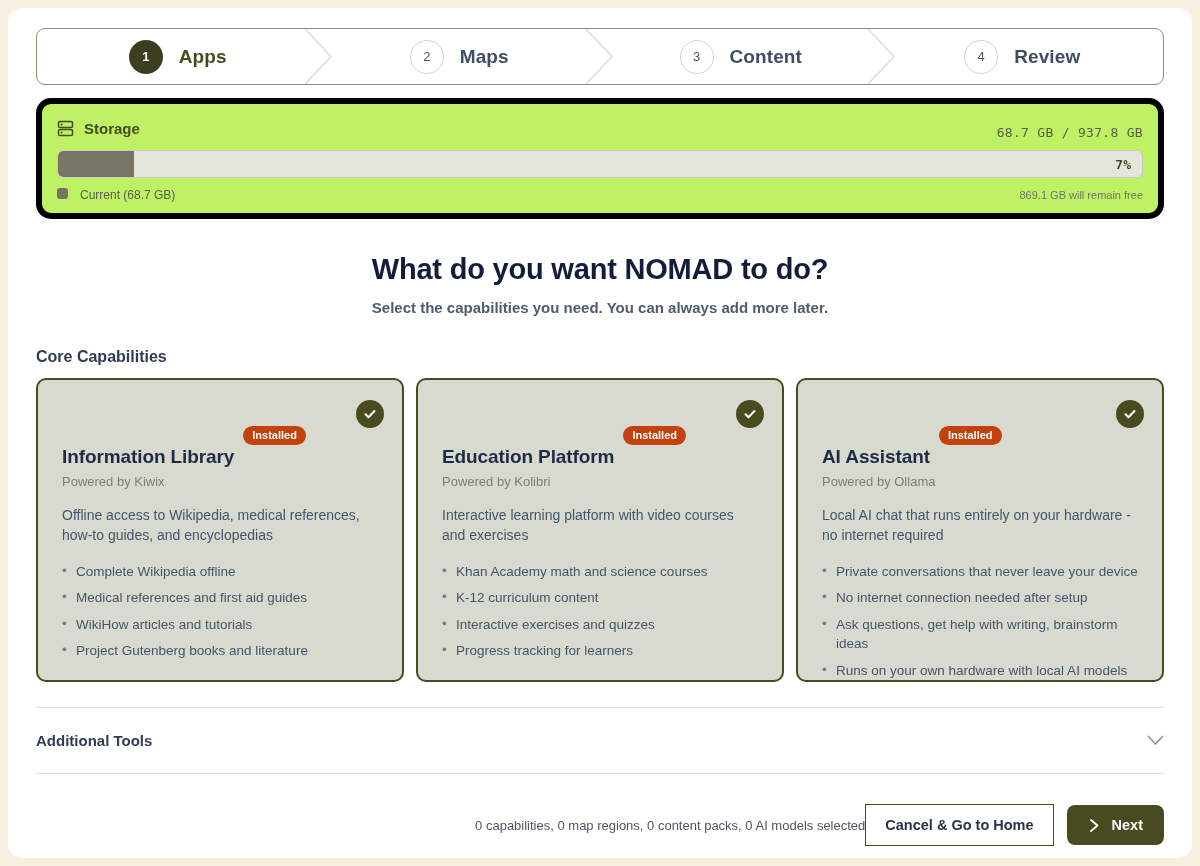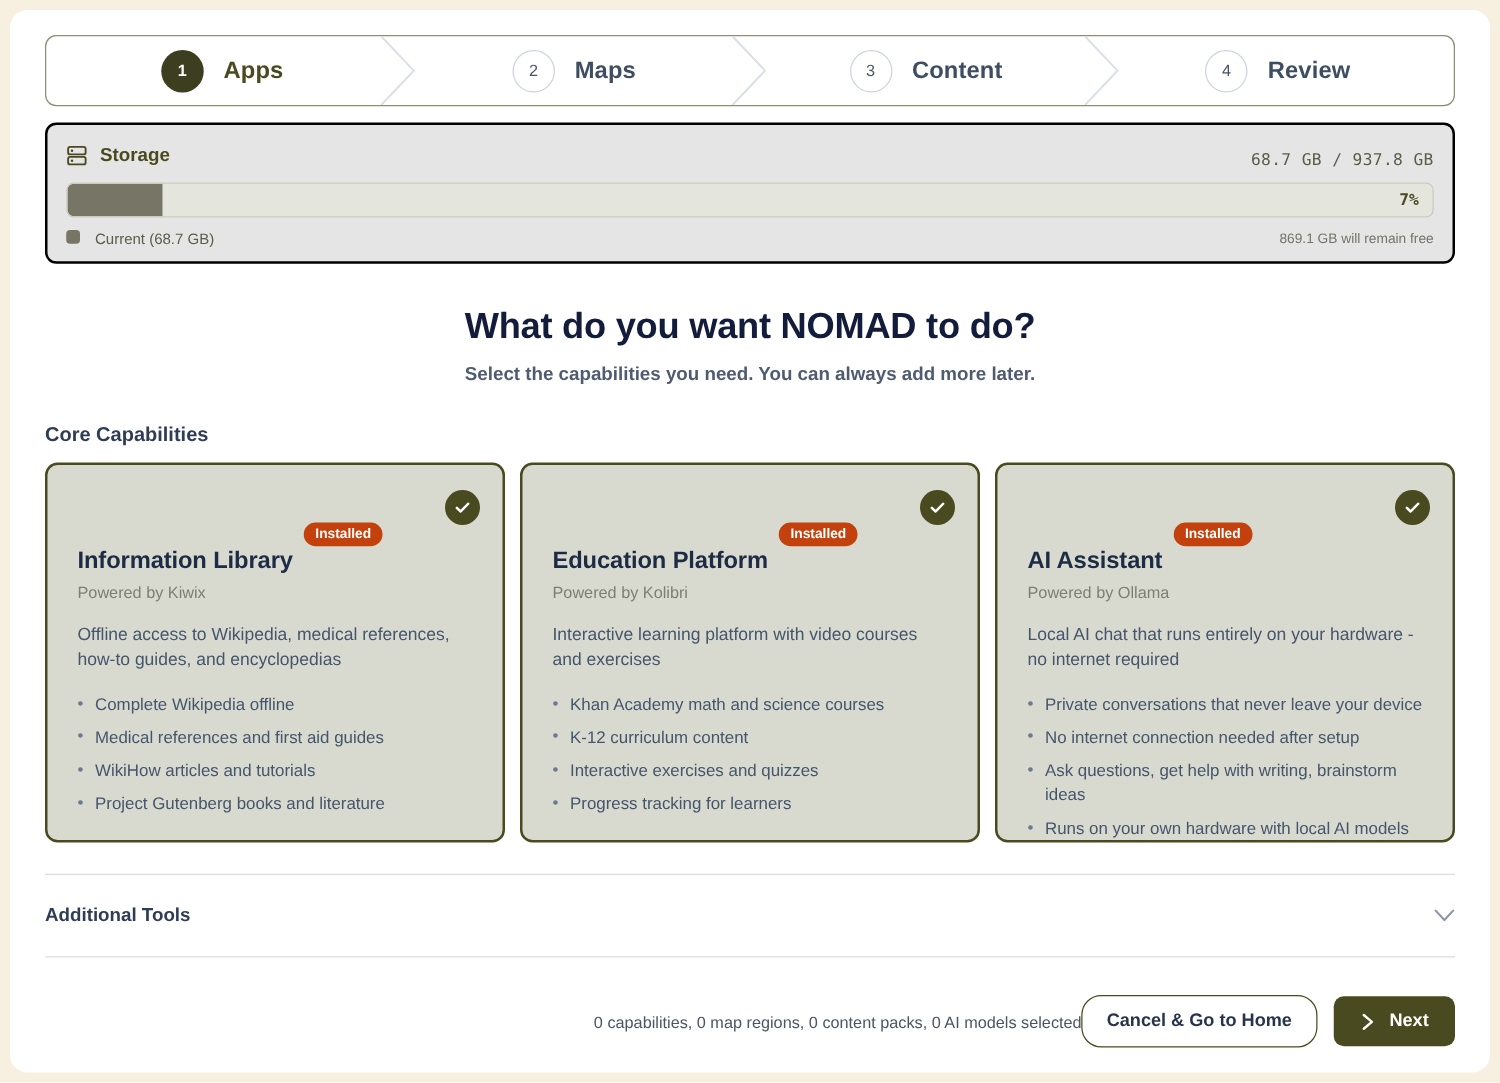--- a/index.html
+++ b/index.html
@@ -70,23 +70,23 @@
     color: #4a5568;
     border: 1.5px solid #ccd3e0;
   }
   .step-label { font-size: 19px; letter-spacing: .1px; }
   .step.active .step-label { color: #4a4a20; font-weight: bold; }
   .step.inactive .step-label { color: #3f4d63; font-weight: bold; }
 
   
   .storage {
     margin-top: 13px;
-    border: 2px solid #000000;
-    border-radius: 9px;
-    background: #e5e5e5;
+    border: 6px solid #000000;
+    border-radius: 15px;
+    background: #bef264;
     padding: 13px 15px 11px 15px;
     flex: none;
   }
   .storage-head {
     display: flex; align-items: center; justify-content: space-between;
     margin-bottom: 10px;
   }
   .storage-head-left { display: flex; align-items: center; gap: 10px; }
   .storage-title {
     font-size: 15px; font-weight: bold; color: #4a4a20;
@@ -227,21 +227,21 @@
     border-top: 1px solid #dcdcdc;
     padding-top: 30px;
     display: flex; align-items: center; justify-content: flex-end;
     flex: none;
   }
   .summary { font-size: 13px; color: #4b5565; }
   .footer-btns { display: flex; align-items: center; gap: 13px; }
   .btn-secondary {
     background: #ffffff;
     border: 1.5px solid #4a4a20;
-    border-radius: 16px;
+    border-radius: 0;
     color: #28344a;
     font-size: 14.5px;
     font-weight: bold;
     padding: 12px 19px;
     font-family: "Liberation Sans", sans-serif;
     cursor: pointer;
   }
   .btn-primary {
     background: #4a4a20;
     border: none;

